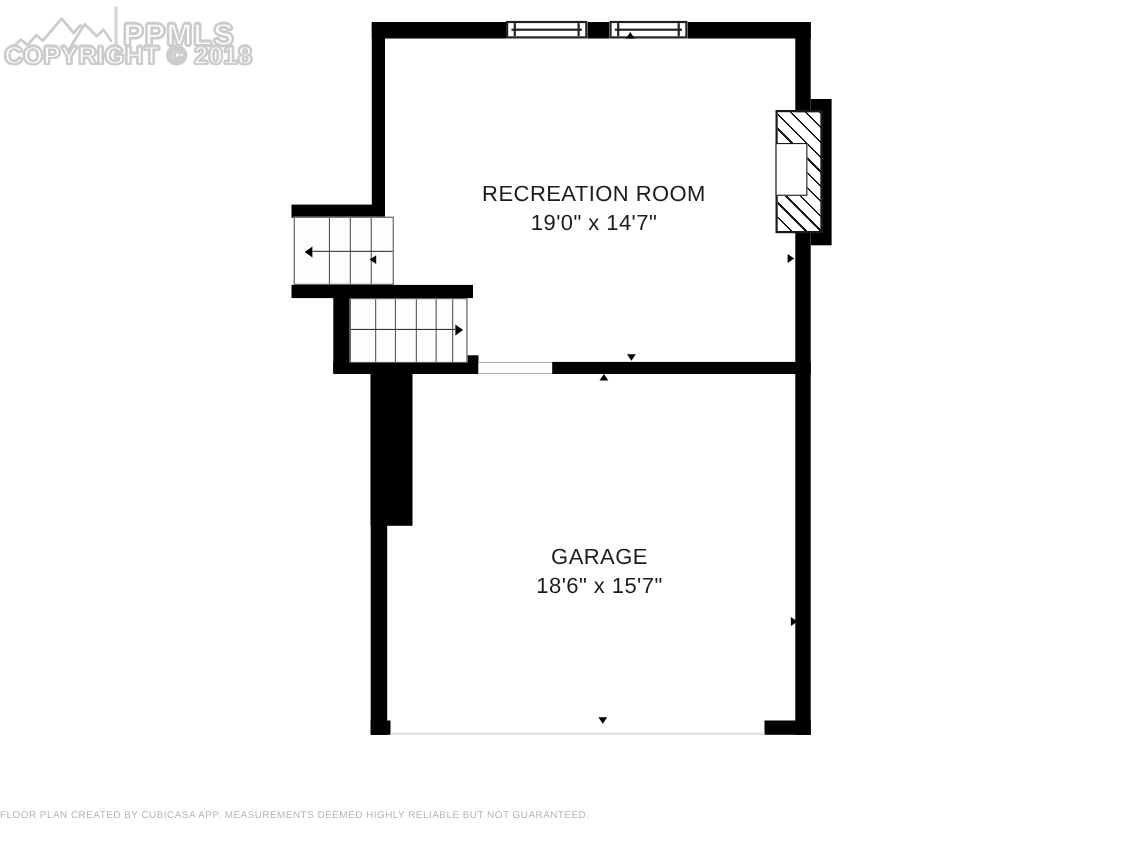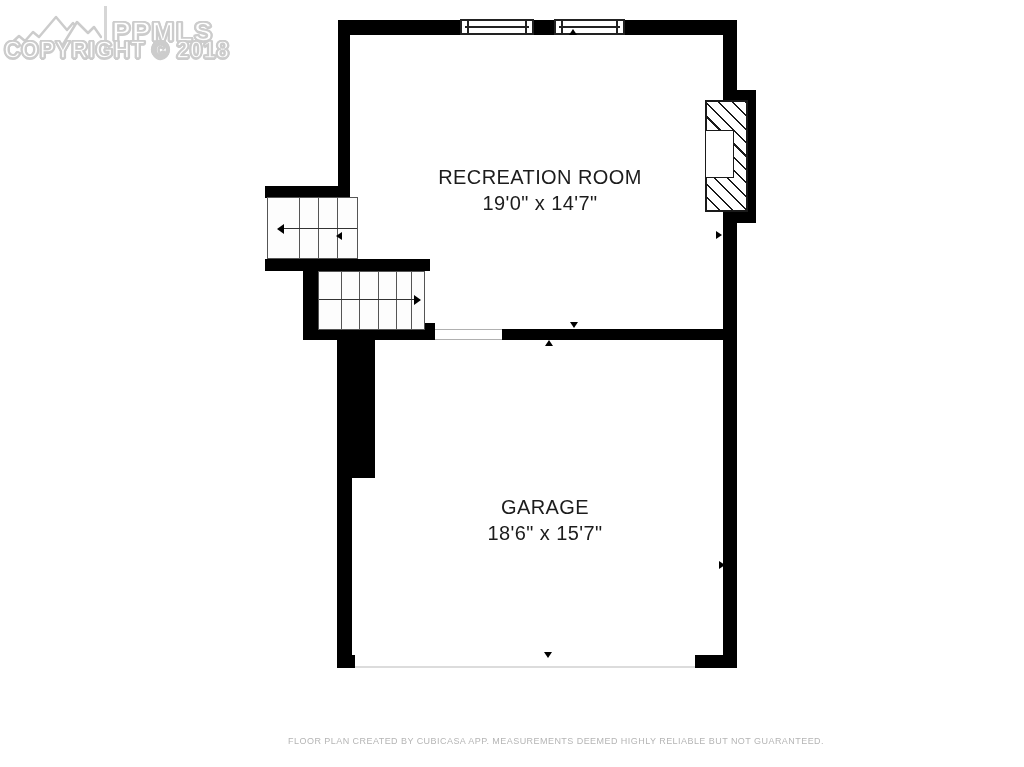--- a/index.html
+++ b/index.html
@@ -32,21 +32,21 @@
   .tri.small.up{border-left-width:4px;border-right-width:4px;border-bottom-width:6px;}
   .tri.small.down{border-left-width:4px;border-right-width:4px;border-top-width:6px;}
   .tri.small.left{border-top-width:4px;border-bottom-width:4px;border-right-width:6px;}
   .tri.small.right{border-top-width:4px;border-bottom-width:4px;border-left-width:6px;}
 
   
   .room-label{position:absolute;width:300px;text-align:center;color:#1c1c1c;}
   .room-label .name{font-size:20px;letter-spacing:.4px;line-height:26px;}
   .room-label .dims{font-size:20px;letter-spacing:.4px;line-height:26px;}
 
-  .footer-note{position:absolute;left:0;right:0;top:736px;text-align:right;
+  .footer-note{position:absolute;left:0;right:0;top:736px;text-align:left;
                font-size:9px;letter-spacing:.45px;color:#b5b5b5;}
 
   
   .wm{position:absolute;left:4px;top:4px;width:230px;height:68px;}
   .wm .bar{position:absolute;left:100px;top:2px;width:3px;height:46px;background:#d6d6d6;}
   .outline-text{position:absolute;color:#ffffff;font-weight:bold;white-space:nowrap;
     -webkit-text-stroke:1.6px #cccccc;
     text-shadow:-1px -1px 0 #cccccc,1px -1px 0 #cccccc,-1px 1px 0 #cccccc,1px 1px 0 #cccccc,
                 0 -1.5px 0 #cccccc,0 1.5px 0 #cccccc,-1.5px 0 0 #cccccc,1.5px 0 0 #cccccc;}
   .wm-brand{left:108px;top:12px;font-size:28px;letter-spacing:1px;}

